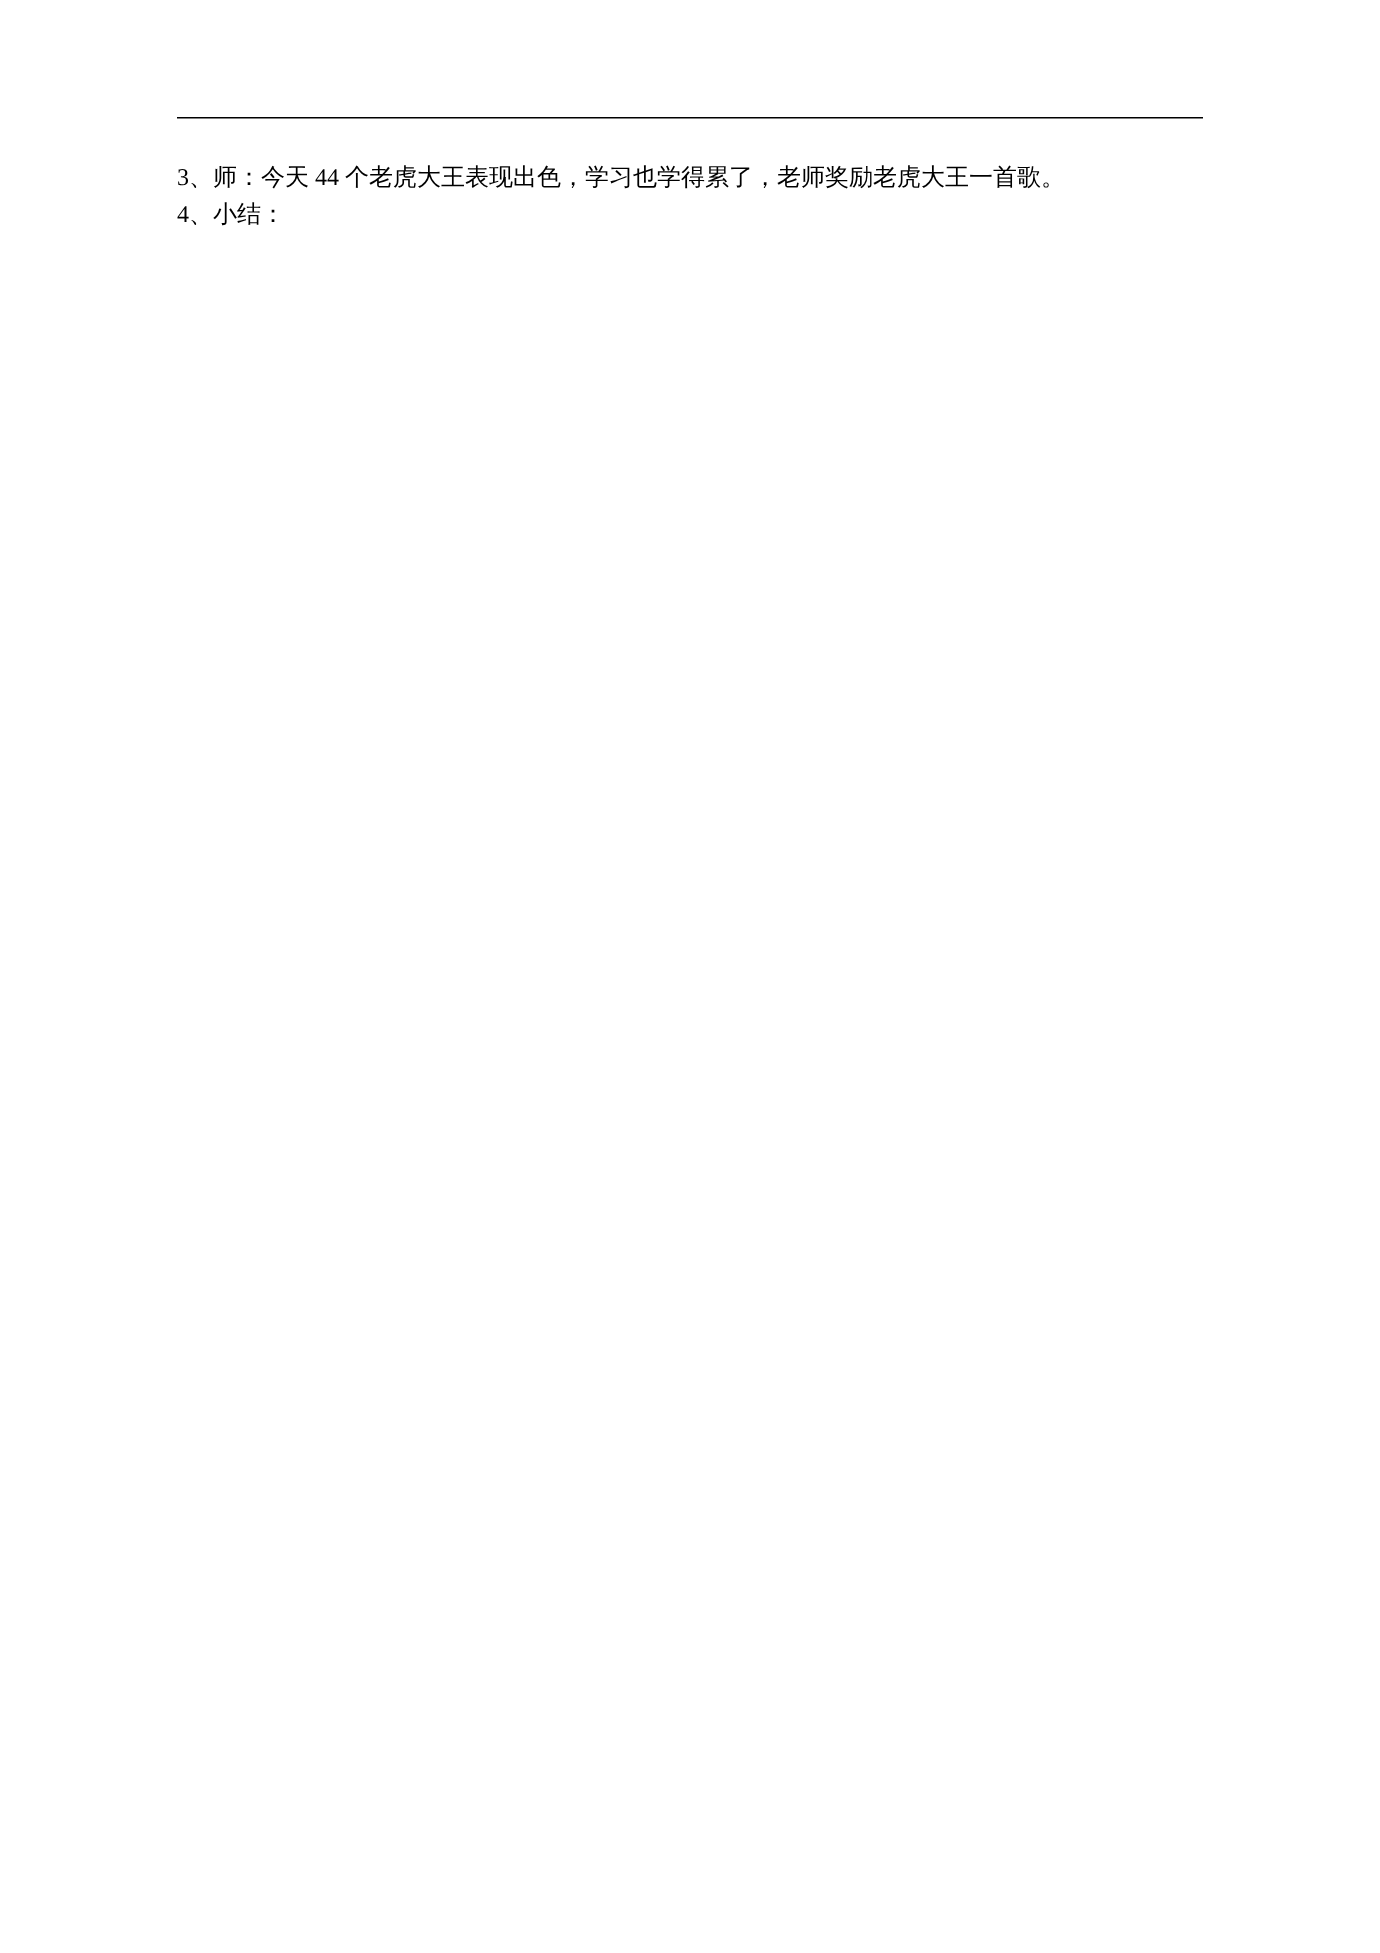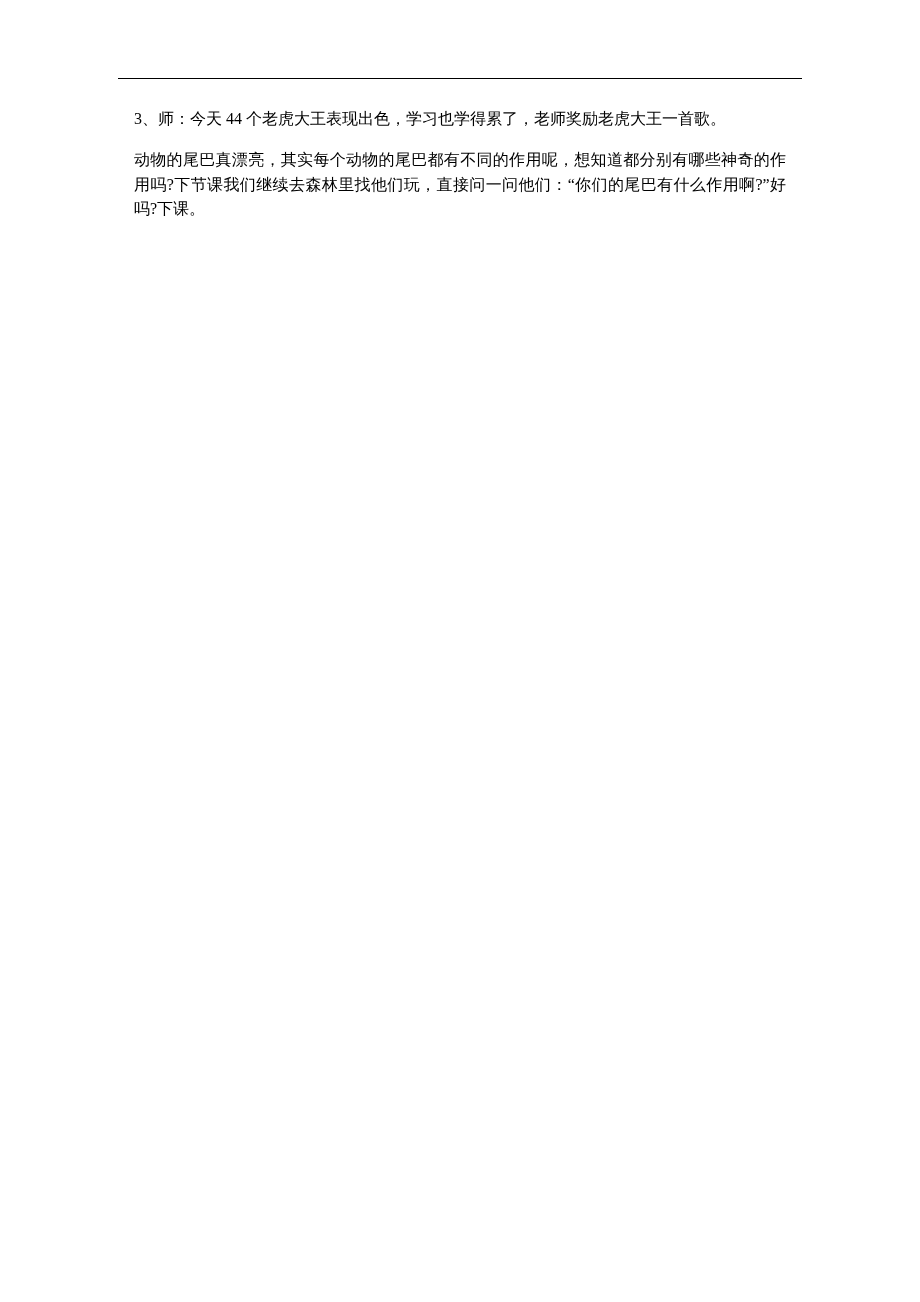--- a/index.html
+++ b/index.html
@@ -20,34 +20,34 @@
       padding: 78px 118px 0 118px;
     }
     .horizontal-rule {
       border: none;
       border-top: 1px solid #000000;
       margin-bottom: 28px;
     }
     .paragraph {
       line-height: 1.55;
       text-align: justify;
-      margin: 16px;
+      margin: 0;
     }
     .num {
       font-family: "Times New Roman", serif;
     }
   </style>
 </head>
 <body>
 
 <div class="page-container">
   <hr class="horizontal-rule">
 
   <p class="paragraph">
     <span class="num">3</span><span>、师：今天 </span><span class="num">44</span><span> 个老虎大王表现出色，学习也学得累了，老师奖励老虎大王一首歌。</span>
   </p>
 
 
+  <p class="paragraph">
+    <span class="num">4</span><span>、小结：</span>
+  </p>
 
-  <p class="paragraph">
-    <span>动物的尾巴真漂亮，其实每个动物的尾巴都有不同的作用呢，想知道都分别有哪些神奇的作用吗?下节课我们继续去森林里找他们玩，直接问一问他们：“你们的尾巴有什么作用啊?”好吗?下课。</span>
-  </p>
 </div>
 
 </body></html>

